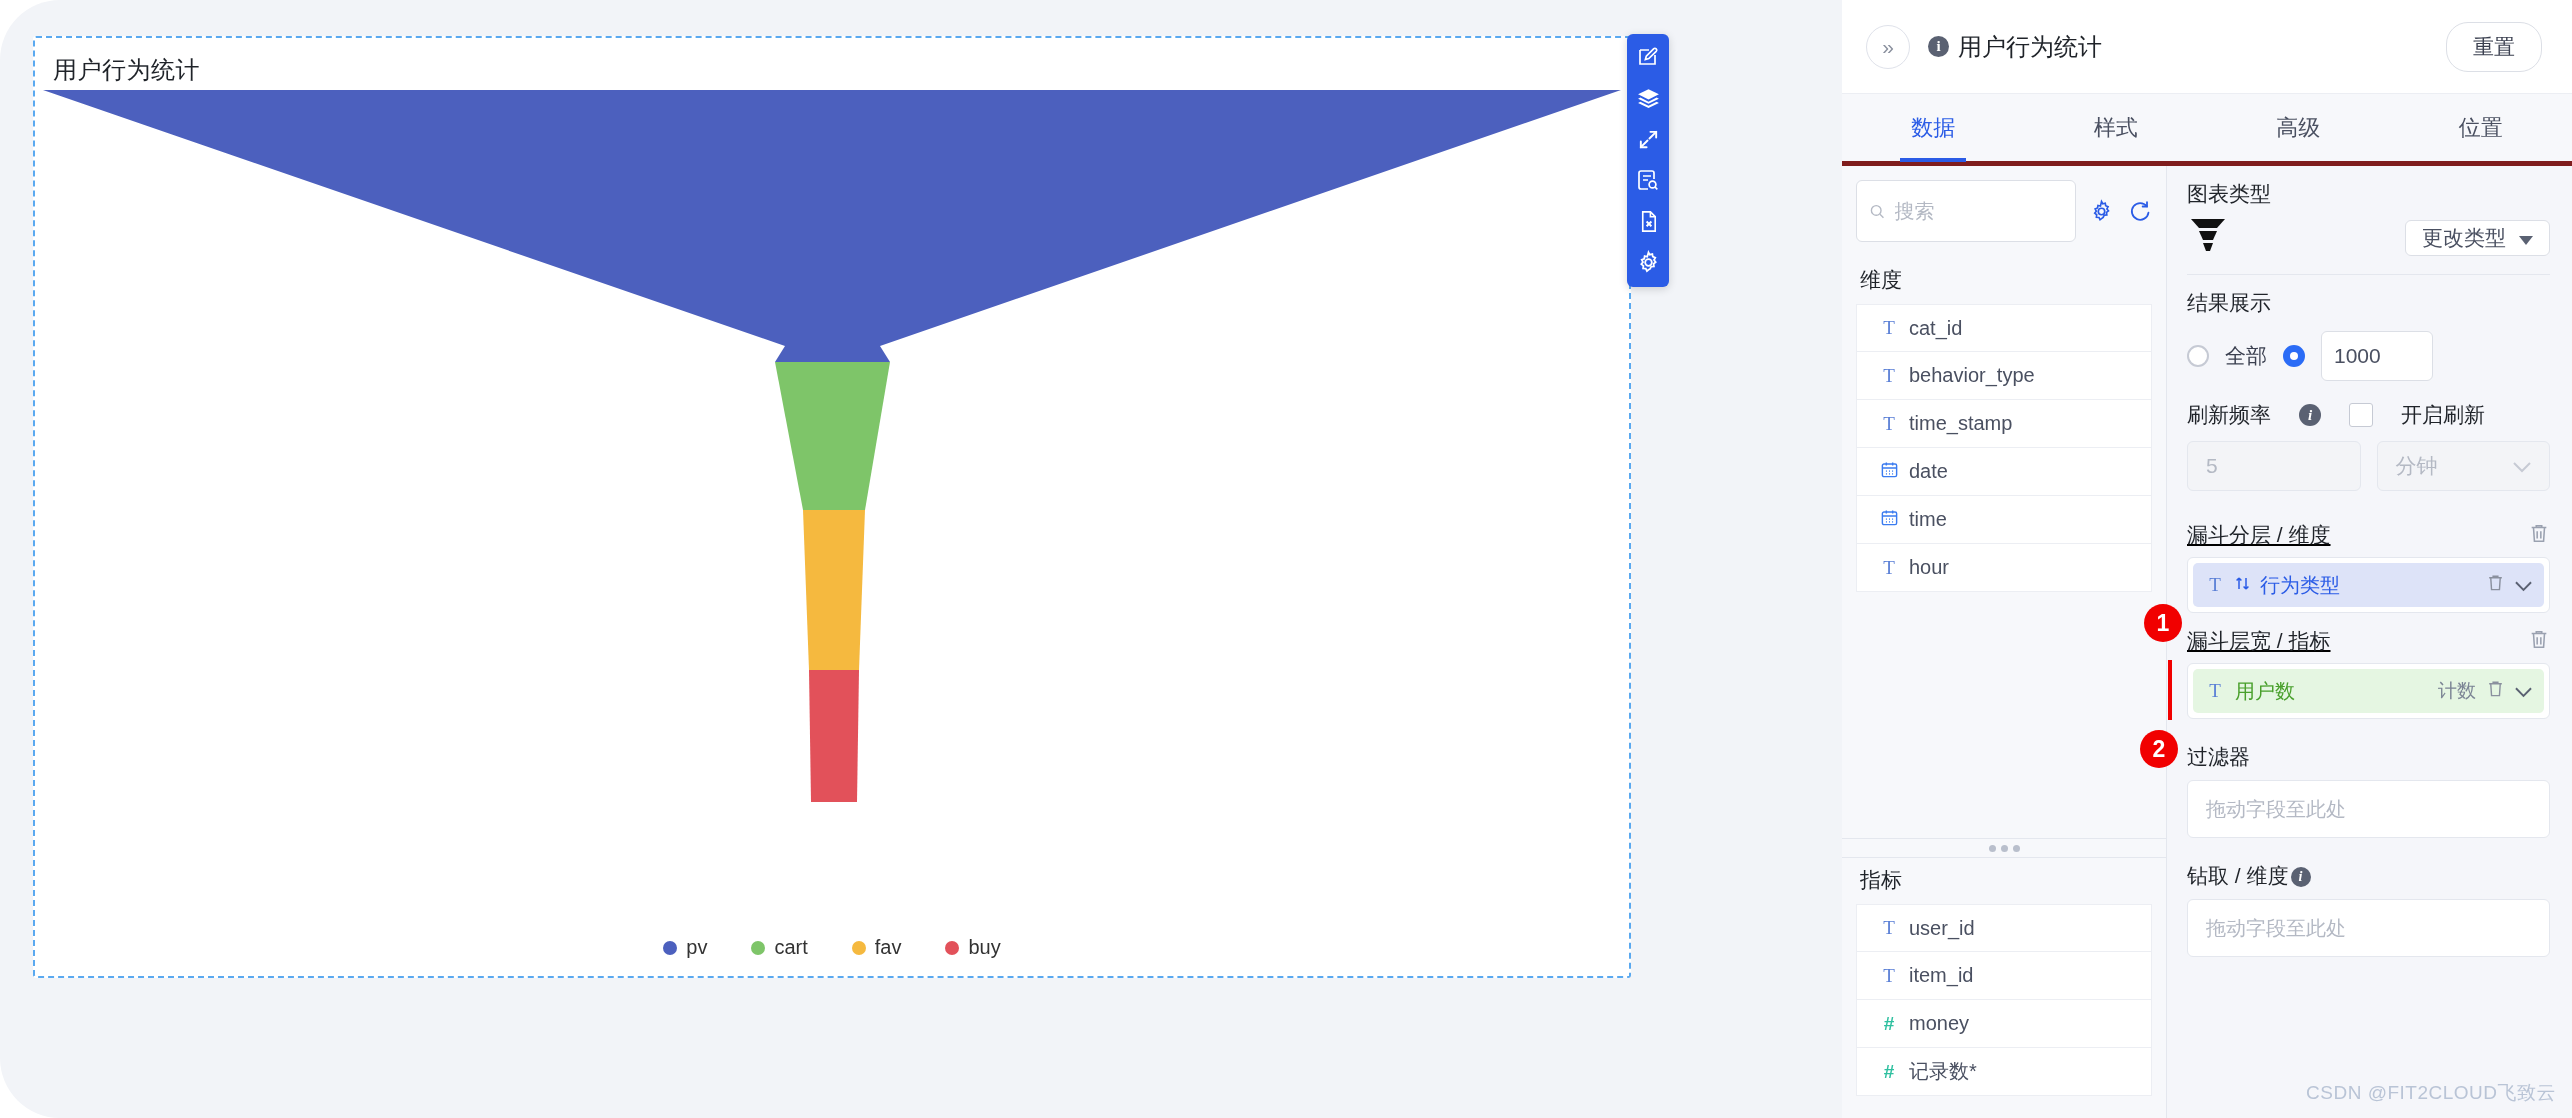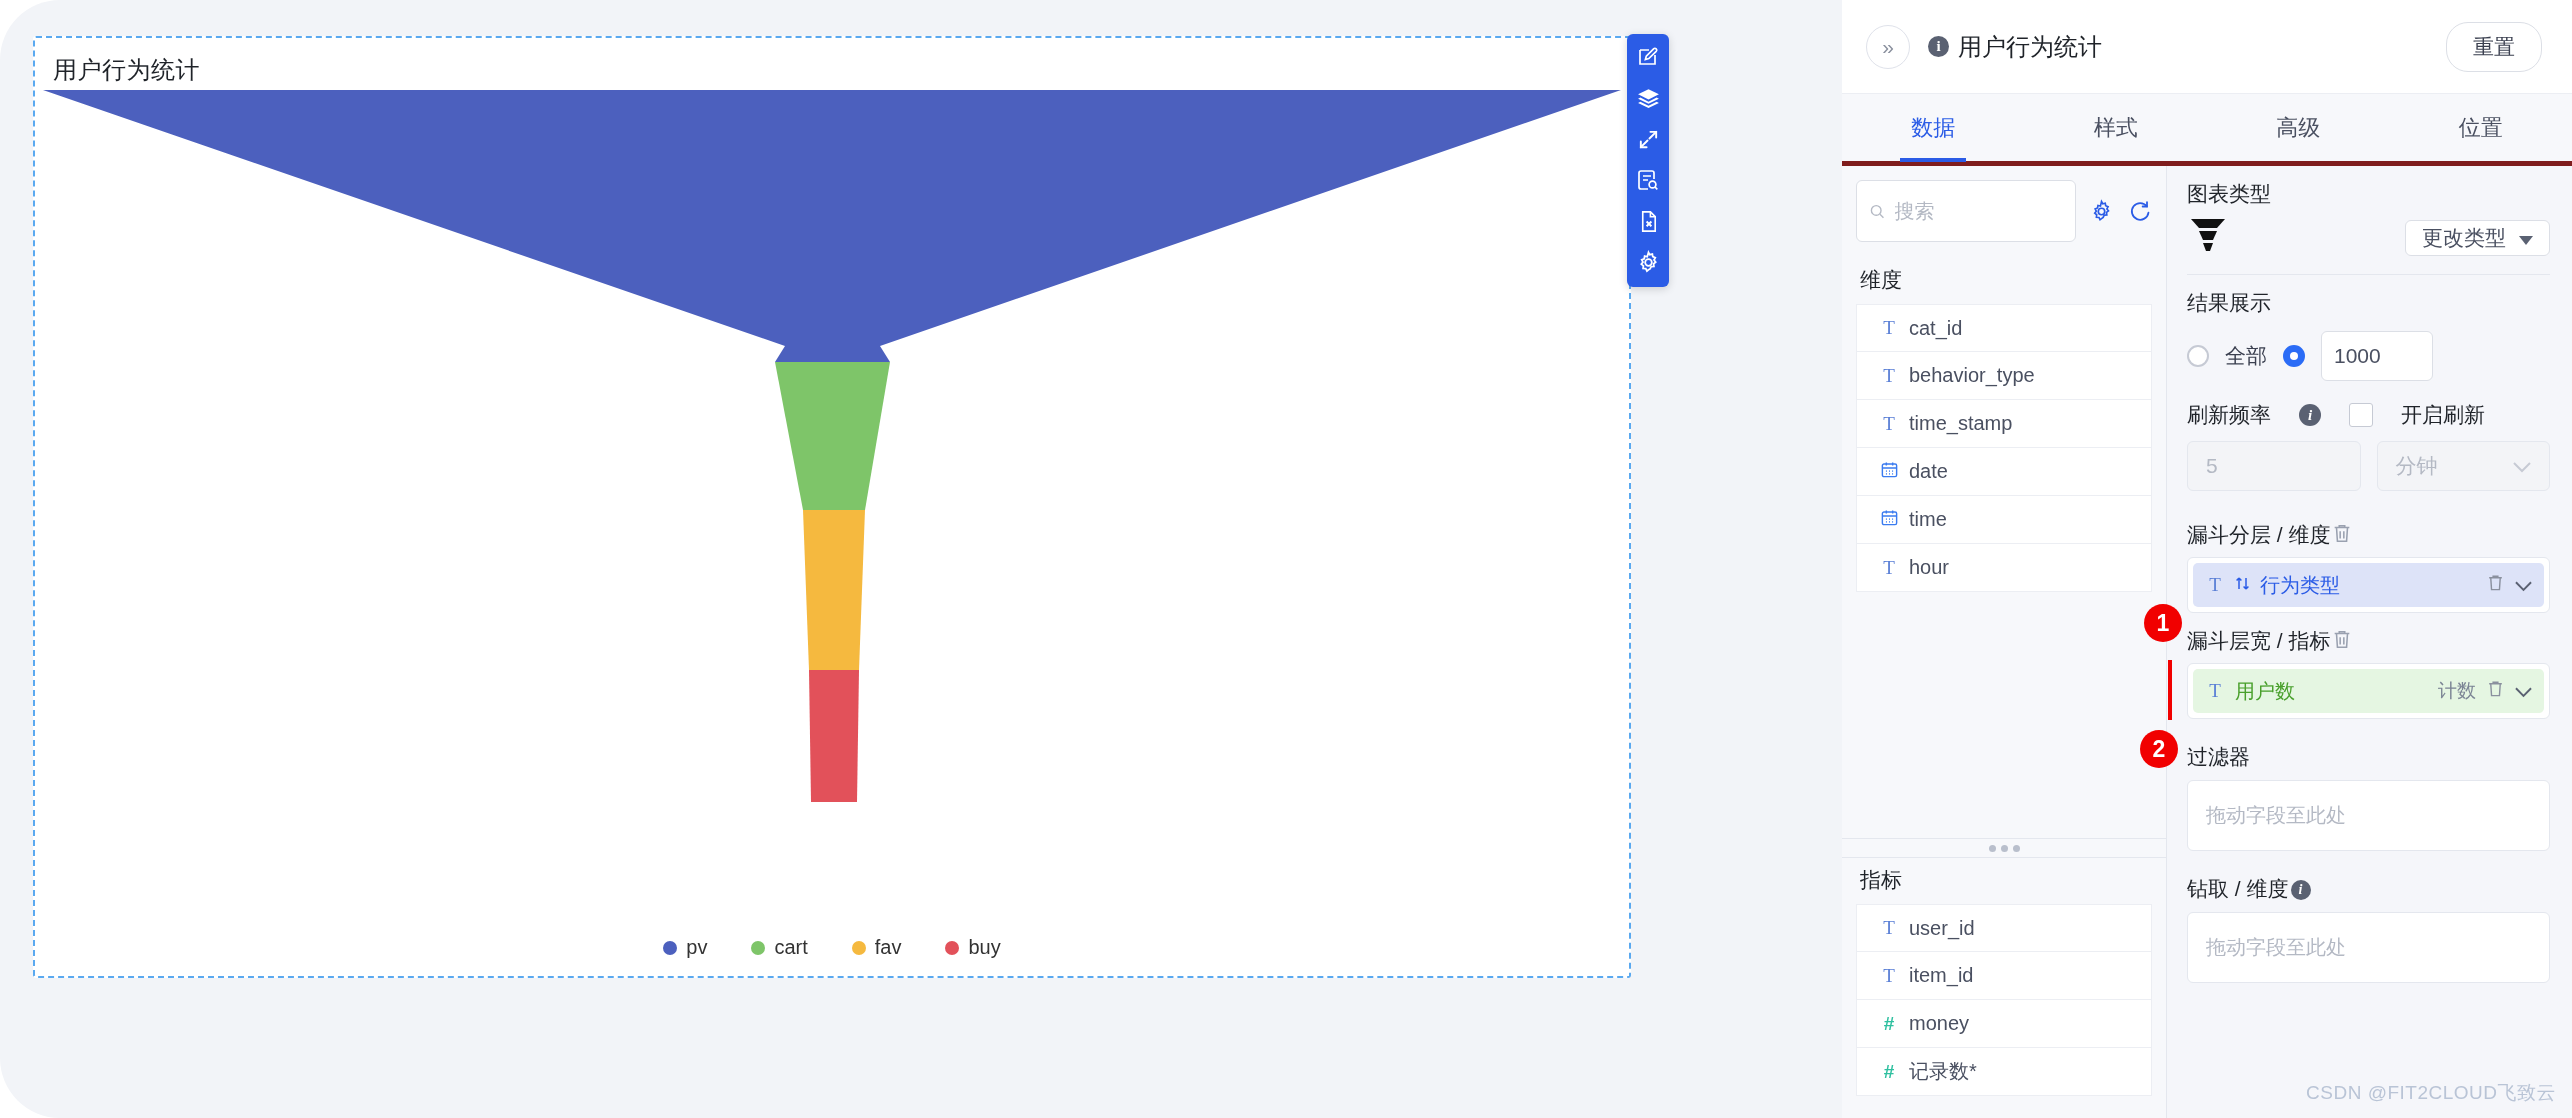--- a/index.html
+++ b/index.html
@@ -174,34 +174,34 @@
   .refresh-head { display: flex; align-items: center; gap: 28px; margin-top: 4px; }
   .chk { width: 24px; height: 24px; border: 1px solid #c6cad4; background: #fff; border-radius: 3px; cursor:pointer; flex:none;}
   .refresh-inputs { display: flex; gap: 16px; margin-top: 12px; }
   .disabled-input {
     flex: 1; height: 50px; border: 1px solid #e4e7ee; border-radius: 6px;
     background: #f3f4f7; color: #b4b9c4; font-size: 21px;
     display: flex; align-items: center; padding: 0 18px;
   }
   .disabled-input.sel { justify-content: space-between; }
 
-  .drop-head { display: flex; align-items: center; justify-content: flex-start; margin-top: 16px; }
+  .drop-head { display: flex; align-items: center; justify-content: space-between; margin-top: 16px; text-decoration: underline; }
   .chip-wrap { border: 1px solid #e4e7ee; background:#fff; border-radius: 6px; padding: 5px; margin-top: 8px; }
   .chip {
     height: 44px; border-radius: 5px; display: flex; align-items: center;
     padding: 0 12px; gap: 10px; font-size: 20px; cursor: pointer;
   }
   .chip.dim { background: #dde3f8; color: #2b5ce6; }
   .chip.met { background: #e5f6e2; color: #49a02c; }
   .chip-name { flex: 1; }
   .chip-agg { color: #7b8494; font-size: 19px; }
   .chip-ico { color: #8a909e; }
 
   .dropzone {
-    height: 71px; border: 1px solid #e4e7ee; border-radius: 6px; background: #fff;
+    height: 58px; border: 1px solid #e4e7ee; border-radius: 6px; background: #fff;
     display: flex; align-items: center; padding: 0 18px;
     font-size: 20px; color: #b4b9c4; margin-top: 9px;
   }
   .trash { color: #9aa1b0; cursor: pointer; font-size: 21px; }
 
   
   .marker {
     position: absolute; width: 38px; height: 38px; border-radius: 50%;
     background: #f10000; color: #fff; font-size: 23px; font-weight: bold;
     display: flex; align-items: center; justify-content: center; z-index: 40;

